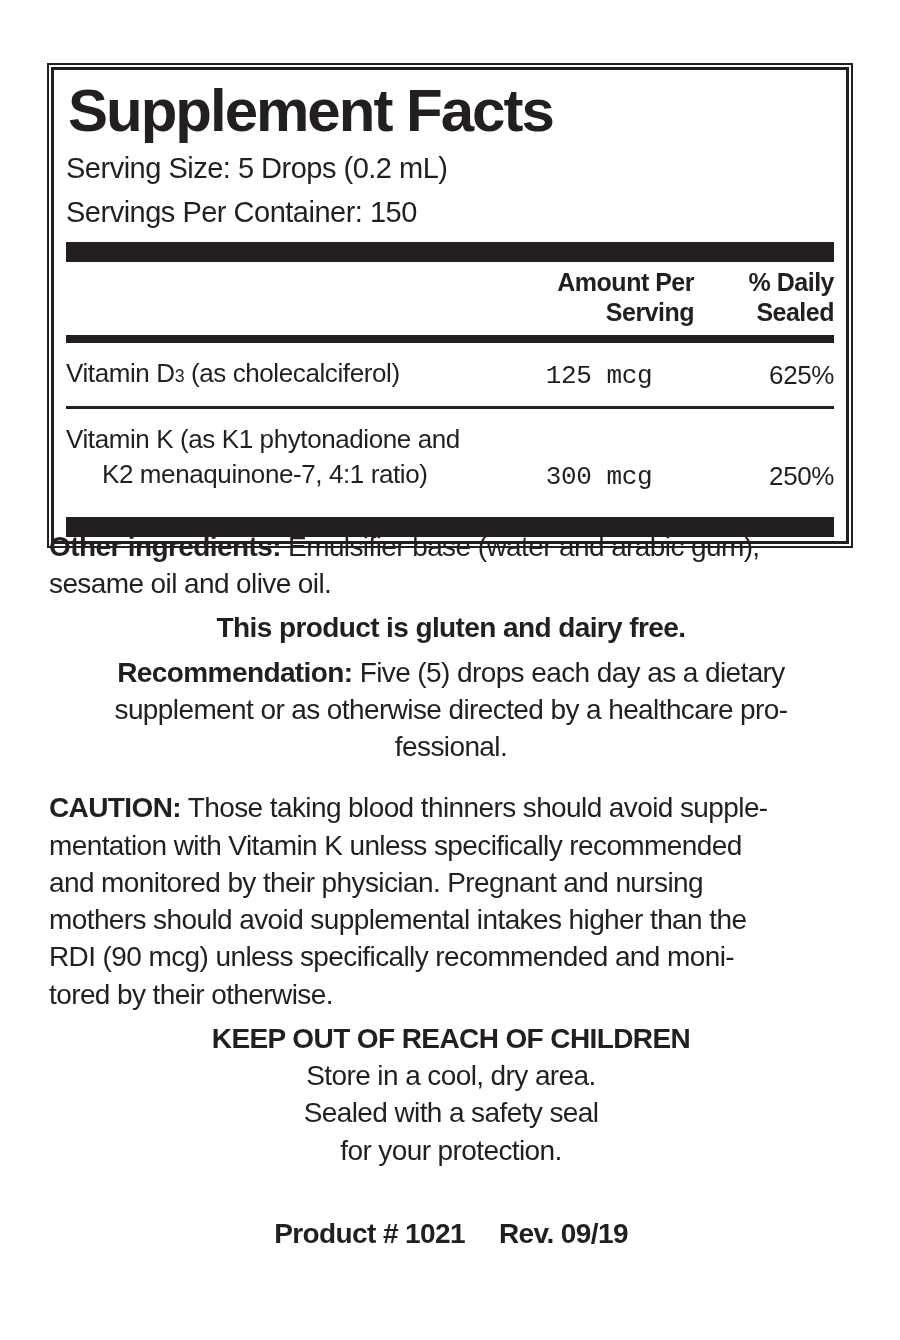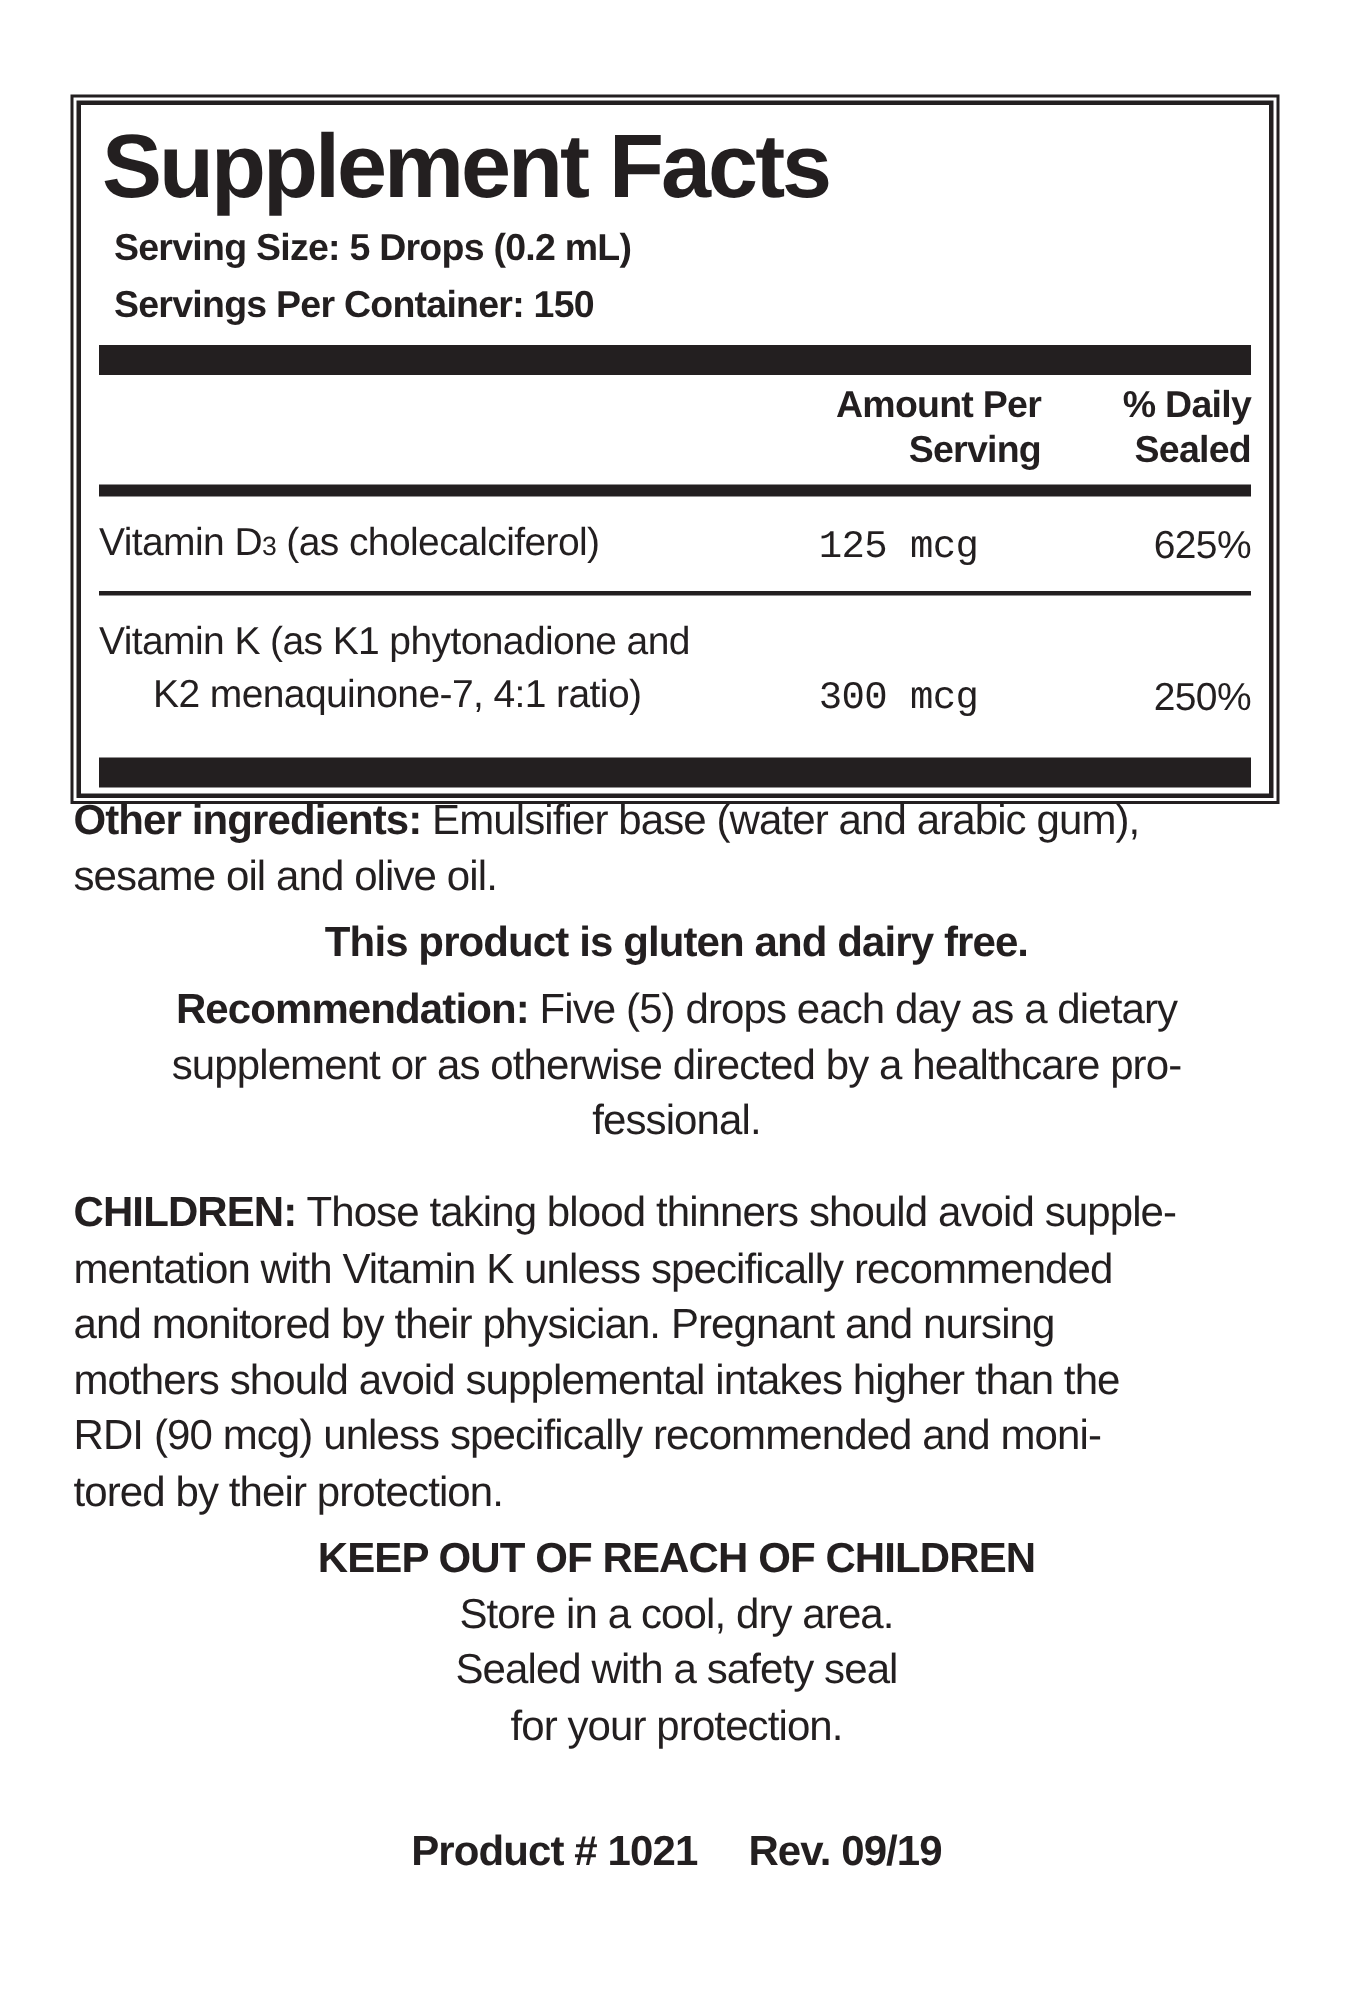--- a/index.html
+++ b/index.html
@@ -27,25 +27,25 @@
   }
   .facts-title {
     font-weight: bold;
     font-size: 60px;
     letter-spacing: -2px;
     line-height: 1.02;
     margin: 2px 0 6px 2px;
     white-space: nowrap;
   }
   .serving-line {
-    font-weight: bold;
-    font-size: 25px;
+    font-weight: normal;
+    font-size: 29px;
     letter-spacing: -0.5px;
     line-height: 1.5;
-    margin-left: 10px;
+    margin-left: 0;
     white-space: nowrap;
   }
   .bar-thick { height: 20px; background: var(--ink); }
   .bar-top { margin-top: 8px; }
   .bar-bottom { margin-top: 10px; }
   .rule-med  { height: 8px; background: var(--ink); }
   .rule-thin { height: 3px; background: var(--ink); }
 
   .grid-row {
     display: grid;
@@ -136,26 +136,26 @@
 
     <div class="para center bold-center mt-sm">This product is gluten and dairy free.</div>
 
     <div class="para mt-sm">
       <div><span class="b">Recommendation:</span> <span>Five (5) drops each day as a dietary</span></div>
       <div>supplement or as otherwise directed by a healthcare pro-</div>
       <div>fessional.</div>
     </div>
 
     <div class="para mt-md">
-      <div><span class="b">CHILDREN:</span> <span>Those taking blood thinners should avoid supple-</span></div>
+      <div><span class="b">CAUTION:</span> <span>Those taking blood thinners should avoid supple-</span></div>
       <div>mentation with Vitamin K unless specifically recommended</div>
       <div>and monitored by their physician. Pregnant and nursing</div>
       <div>mothers should avoid supplemental intakes higher than the</div>
       <div>RDI (90 mcg) unless specifically recommended and moni-</div>
-      <div>tored by their protection.</div>
+      <div>tored by their otherwise.</div>
     </div>
 
     <div class="para center bold-center mt-sm">KEEP OUT OF REACH OF CHILDREN</div>
     <div class="para center">Store in a cool, dry area.</div>
     <div class="para center">Sealed with a safety seal</div>
     <div class="para center">for your protection.</div>
 
     <div class="para center footer-product">
       <span>Product # 1021</span><span class="rev">Rev. 09/19</span>
     </div>

